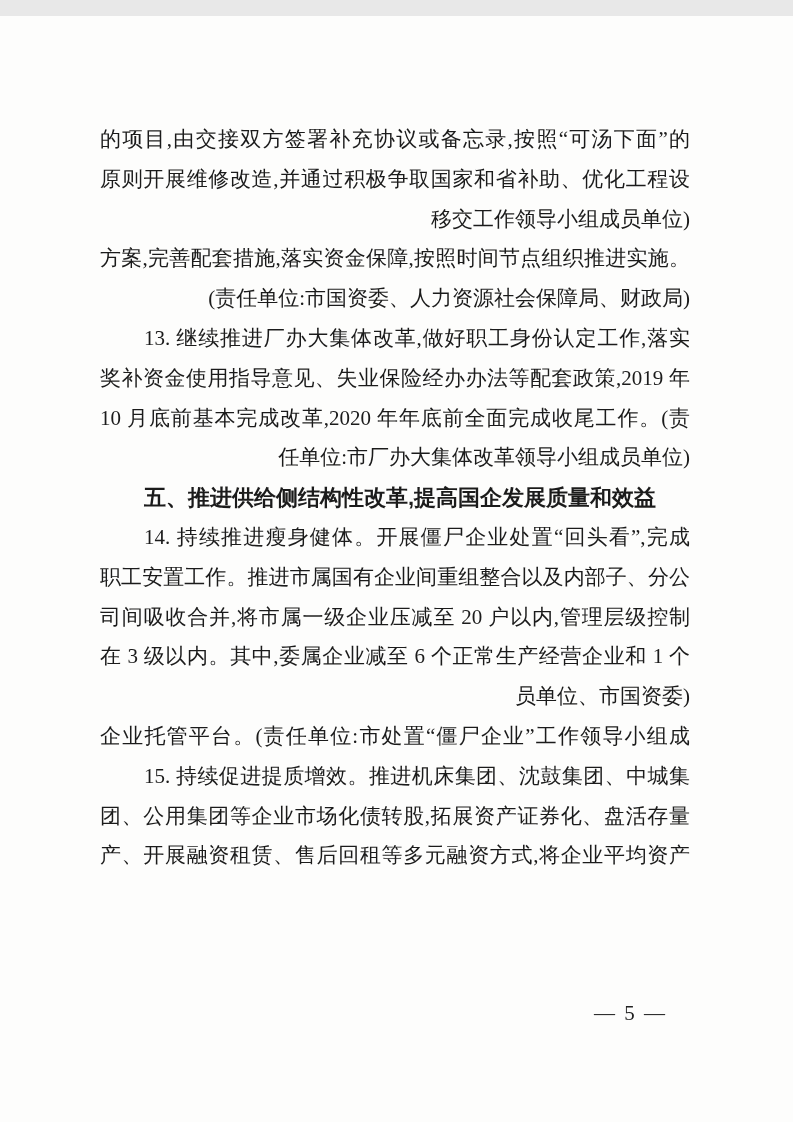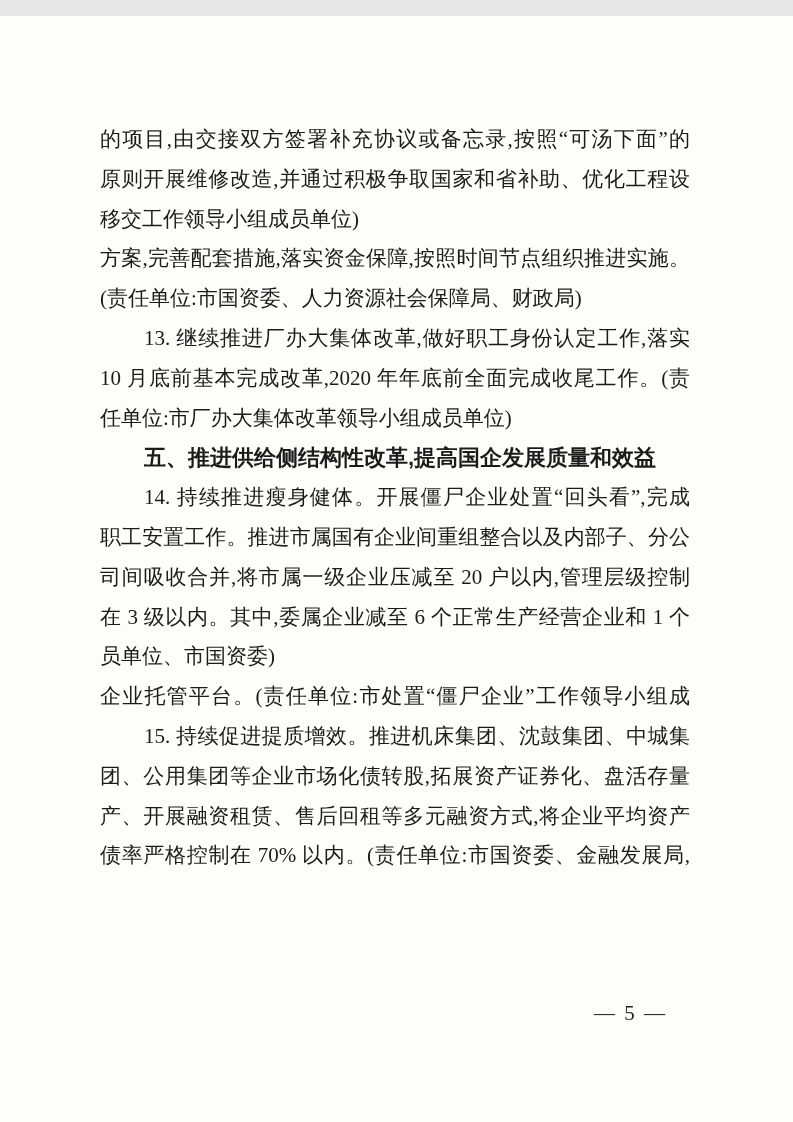--- a/index.html
+++ b/index.html
@@ -20,21 +20,21 @@
   .content {
     position: absolute;
     left: 100px;
     top: 104px;
     width: 590px;
   }
   .line {
     height: 39.8px;
     line-height: 39.8px;
     font-size: 21px;
-    text-align: left;
+    text-align: right;
     white-space: nowrap;
     overflow: hidden;
   }
   .line.fill {
     white-space: normal;
     text-align: justify;
     text-align-last: justify;
   }
   .line.indent {
     text-indent: 44px;
@@ -65,37 +65,37 @@
         <div class="line fill">的项目,由交接双方签署补充协议或备忘录,按照“可汤下面”的</div>
         <div class="line fill">原则开展维修改造,并通过积极争取国家和省补助、优化工程设计</div>
         <div class="line">移交工作领导小组成员单位)</div>
       </div>
       <div class="block">
         <div class="line fill">方案,完善配套措施,落实资金保障,按照时间节点组织推进实施。</div>
         <div class="line">(责任单位:市国资委、人力资源社会保障局、财政局)</div>
       </div>
       <div class="block">
         <div class="line fill indent">13. 继续推进厂办大集体改革,做好职工身份认定工作,落实</div>
+        <div class="line fill">奖补资金使用指导意见、失业保险经办办法等配套政策,2019 年</div>
         <div class="line fill">10 月底前基本完成改革,2020 年年底前全面完成收尾工作。(责</div>
         <div class="line">任单位:市厂办大集体改革领导小组成员单位)</div>
       </div>
       <div class="block">
         <div class="line indent heading">五、推进供给侧结构性改革,提高国企发展质量和效益</div>
       </div>
       <div class="block">
         <div class="line fill indent">14. 持续推进瘦身健体。开展僵尸企业处置“回头看”,完成</div>
         <div class="line fill">职工安置工作。推进市属国有企业间重组整合以及内部子、分公</div>
         <div class="line fill">司间吸收合并,将市属一级企业压减至 20 户以内,管理层级控制</div>
         <div class="line fill">在 3 级以内。其中,委属企业减至 6 个正常生产经营企业和 1 个</div>
         <div class="line">员单位、市国资委)</div>
         <div class="line fill">企业托管平台。(责任单位:市处置“僵尸企业”工作领导小组成</div>
       </div>
       <div class="block">
         <div class="line fill indent">15. 持续促进提质增效。推进机床集团、沈鼓集团、中城集</div>
         <div class="line fill">团、公用集团等企业市场化债转股,拓展资产证券化、盘活存量资</div>
         <div class="line fill">产、开展融资租赁、售后回租等多元融资方式,将企业平均资产负</div>
-        <div class="line fill">债率严格控制在 70% 以内。(责任单位:市国资委、金融发展局,</div>
       </div>
     </div>
   <div class="footer">
     <span>— 5 —</span>
   </div>
 </div>
 
 </body></html>

